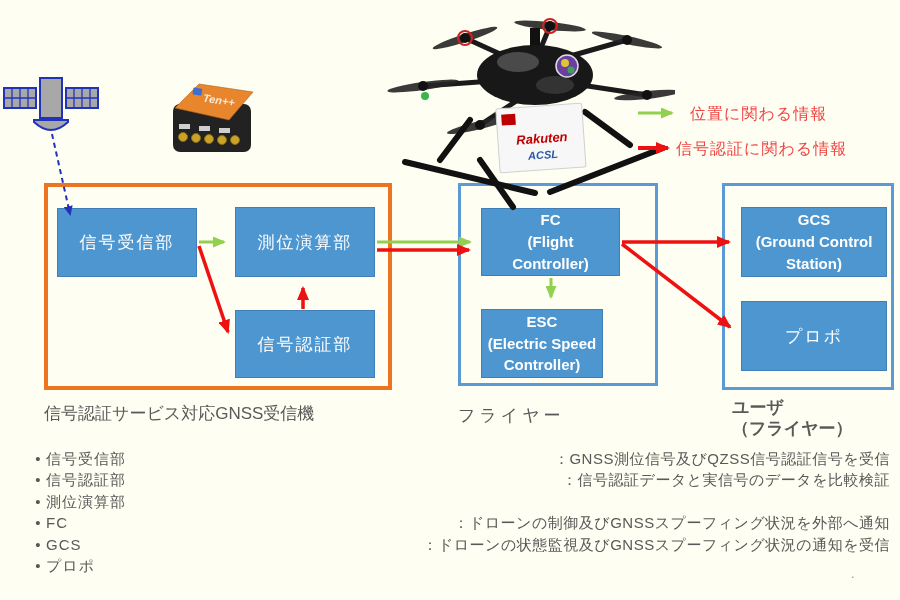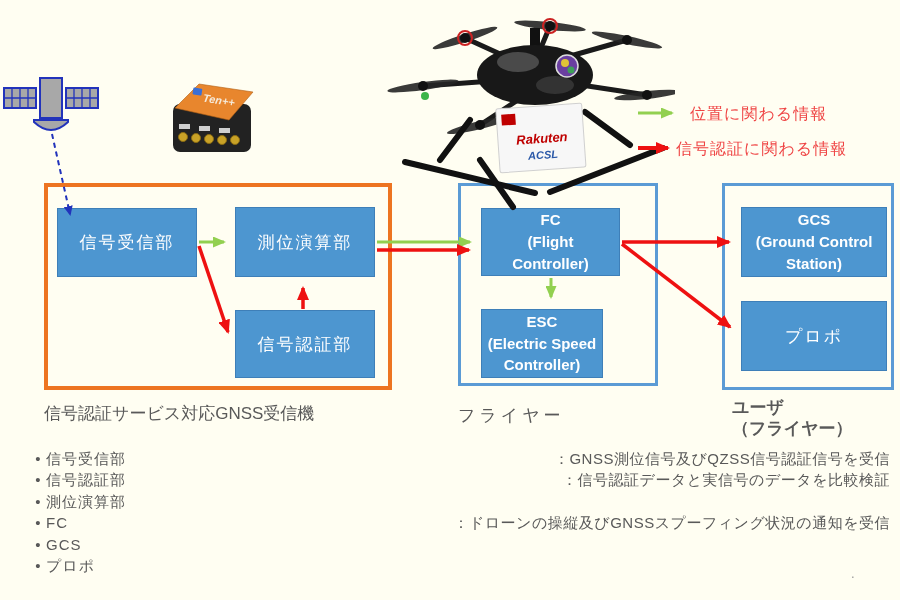--- a/index.html
+++ b/index.html
@@ -161,25 +161,26 @@
         <span class="note-term">信号認証部</span>
         <span class="note-desc">：信号認証データと実信号のデータを比較検証</span>
       </div>
     <div class="note-row">
         <span class="note-bullet"></span>
         <span class="note-term">測位演算部</span>
       </div>
     <div class="note-row">
         <span class="note-bullet"></span>
         <span class="note-term">FC</span>
-        <span class="note-desc">：ドローンの操縦及びGNSSスプーフィング状況の通知を受信</span>
+        <span class="note-desc">：ドローンの制御及びGNSSスプーフィング状況を外部へ通知</span>
       </div>
     <div class="note-row">
         <span class="note-bullet"></span>
         <span class="note-term">GCS</span>
+        <span class="note-desc">：ドローンの状態監視及びGNSSスプーフィング状況の通知を受信</span>
       </div>
     <div class="note-row">
         <span class="note-bullet"></span>
         <span class="note-term">プロポ</span>
       </div>
   </div>
 
   <div class="stray">.</div>
 
   <svg id="arrows" viewBox="0 0 900 600">

